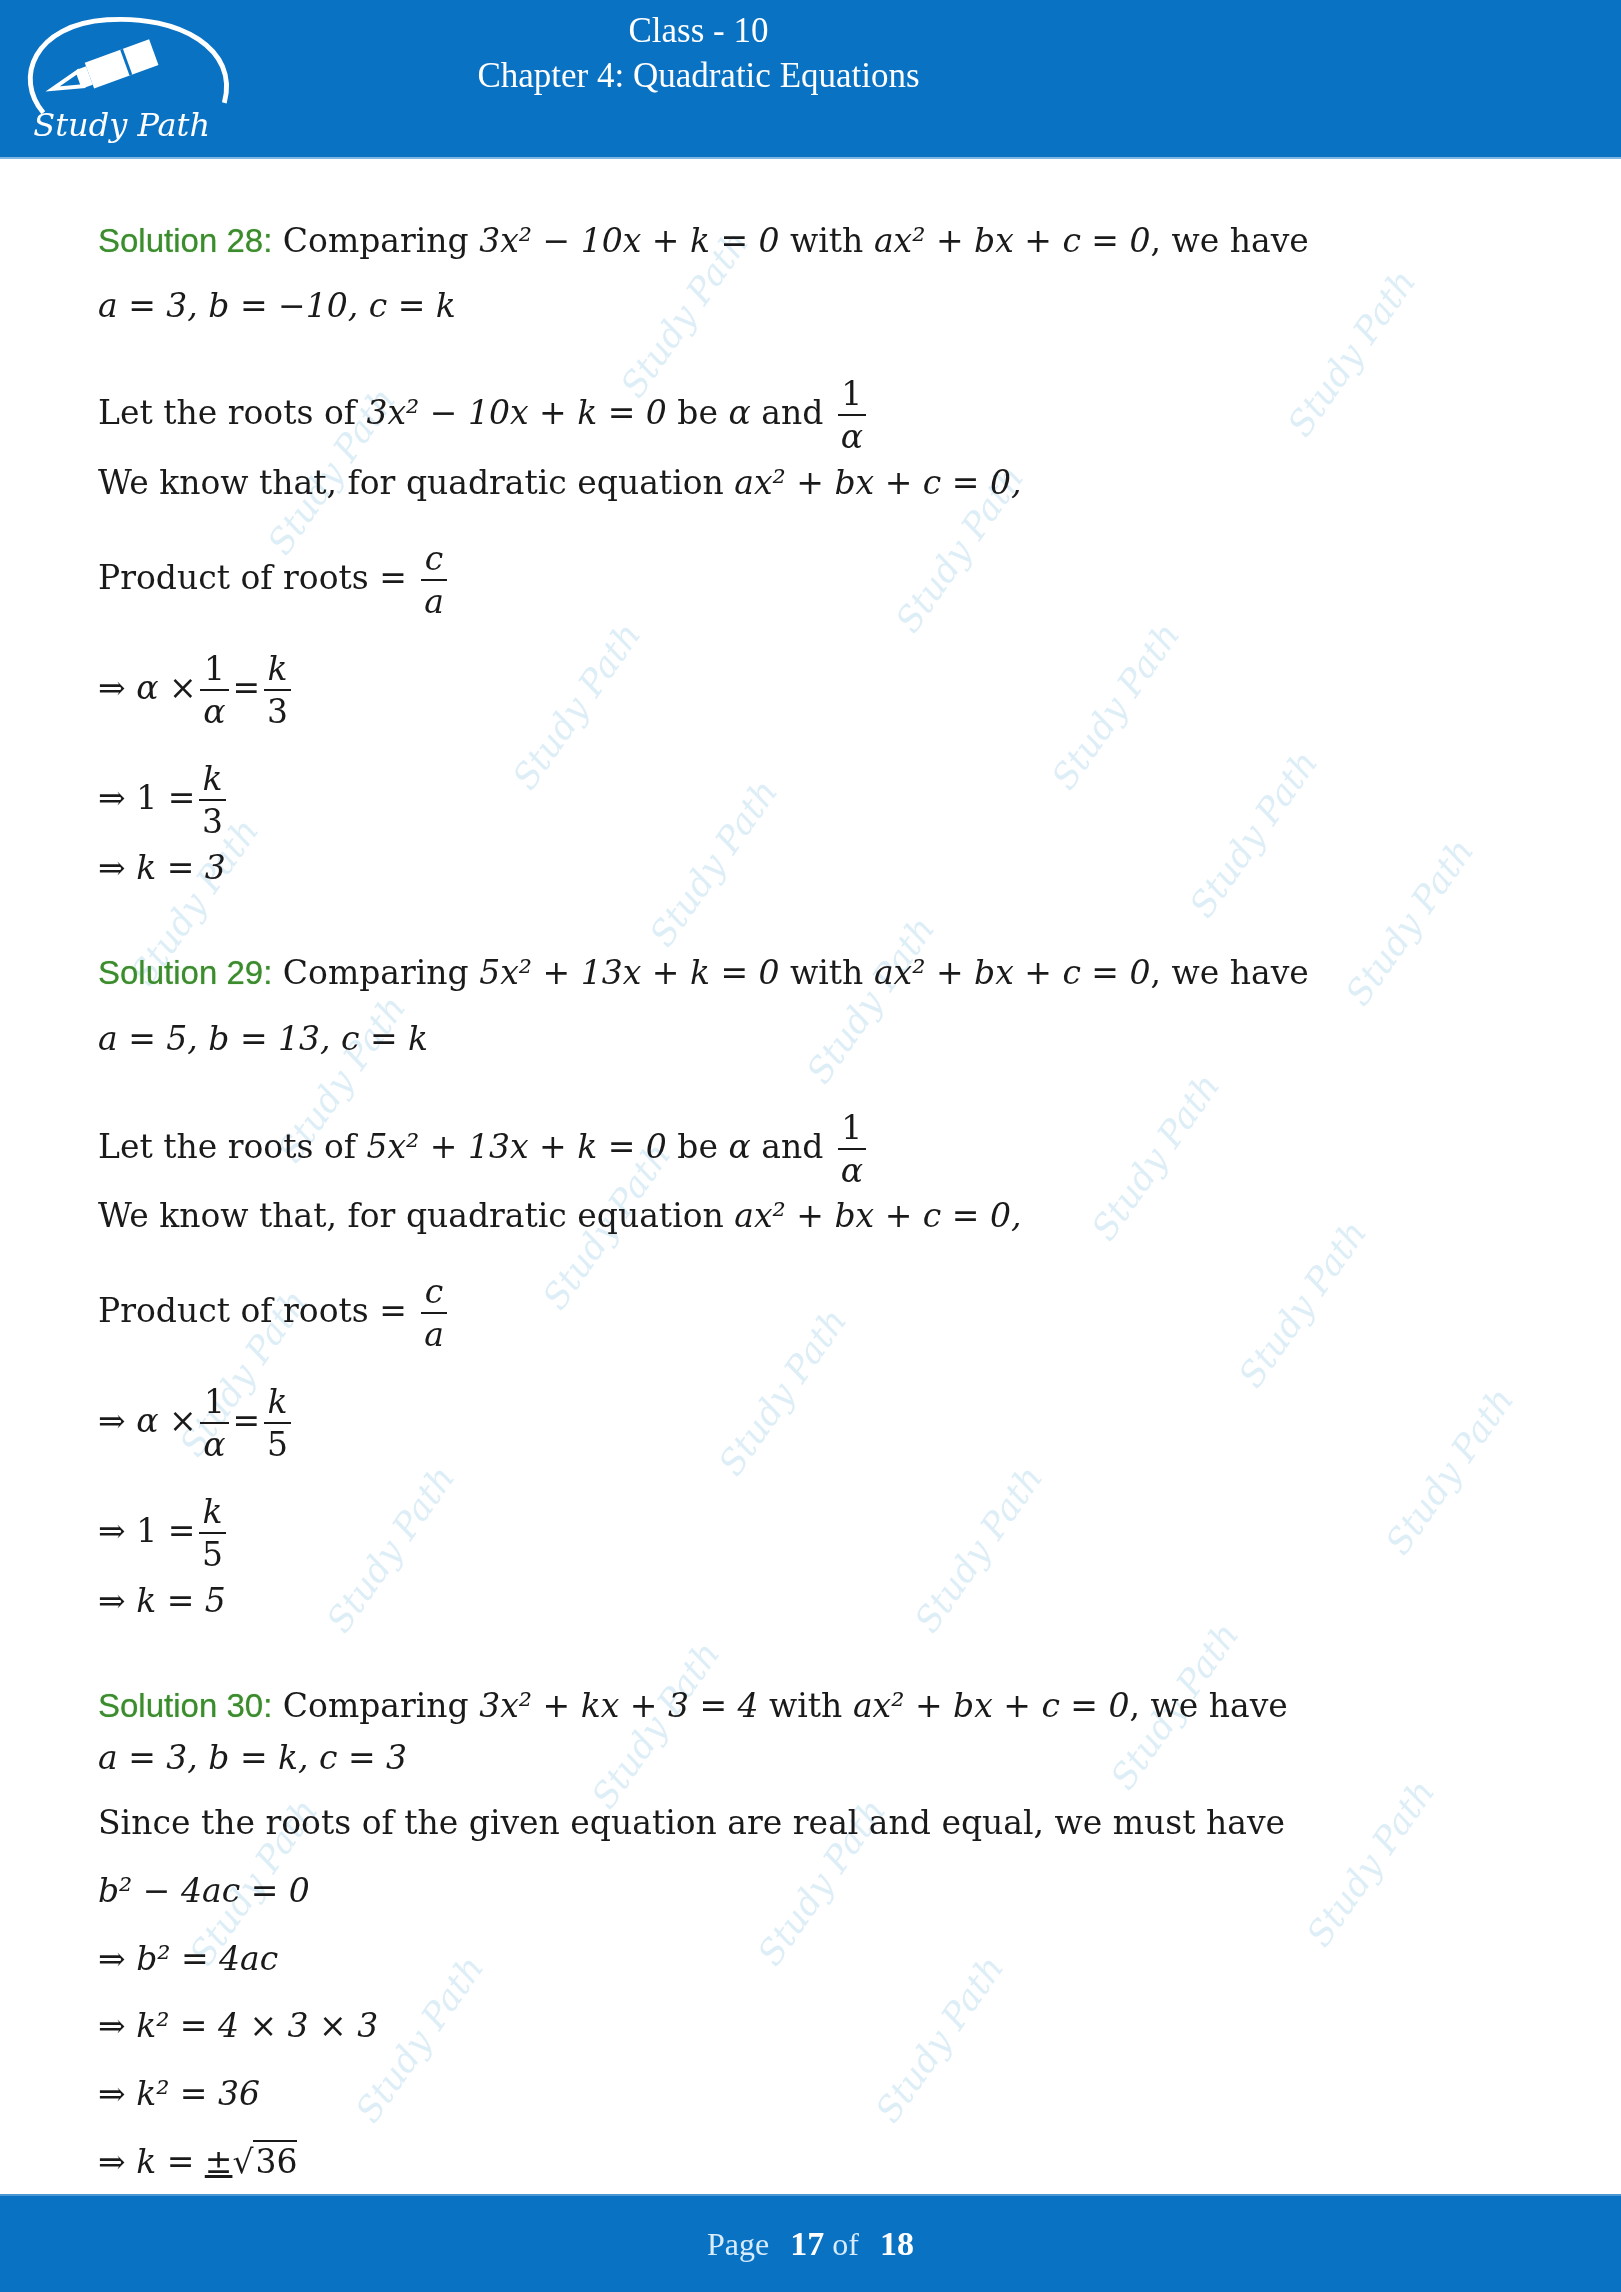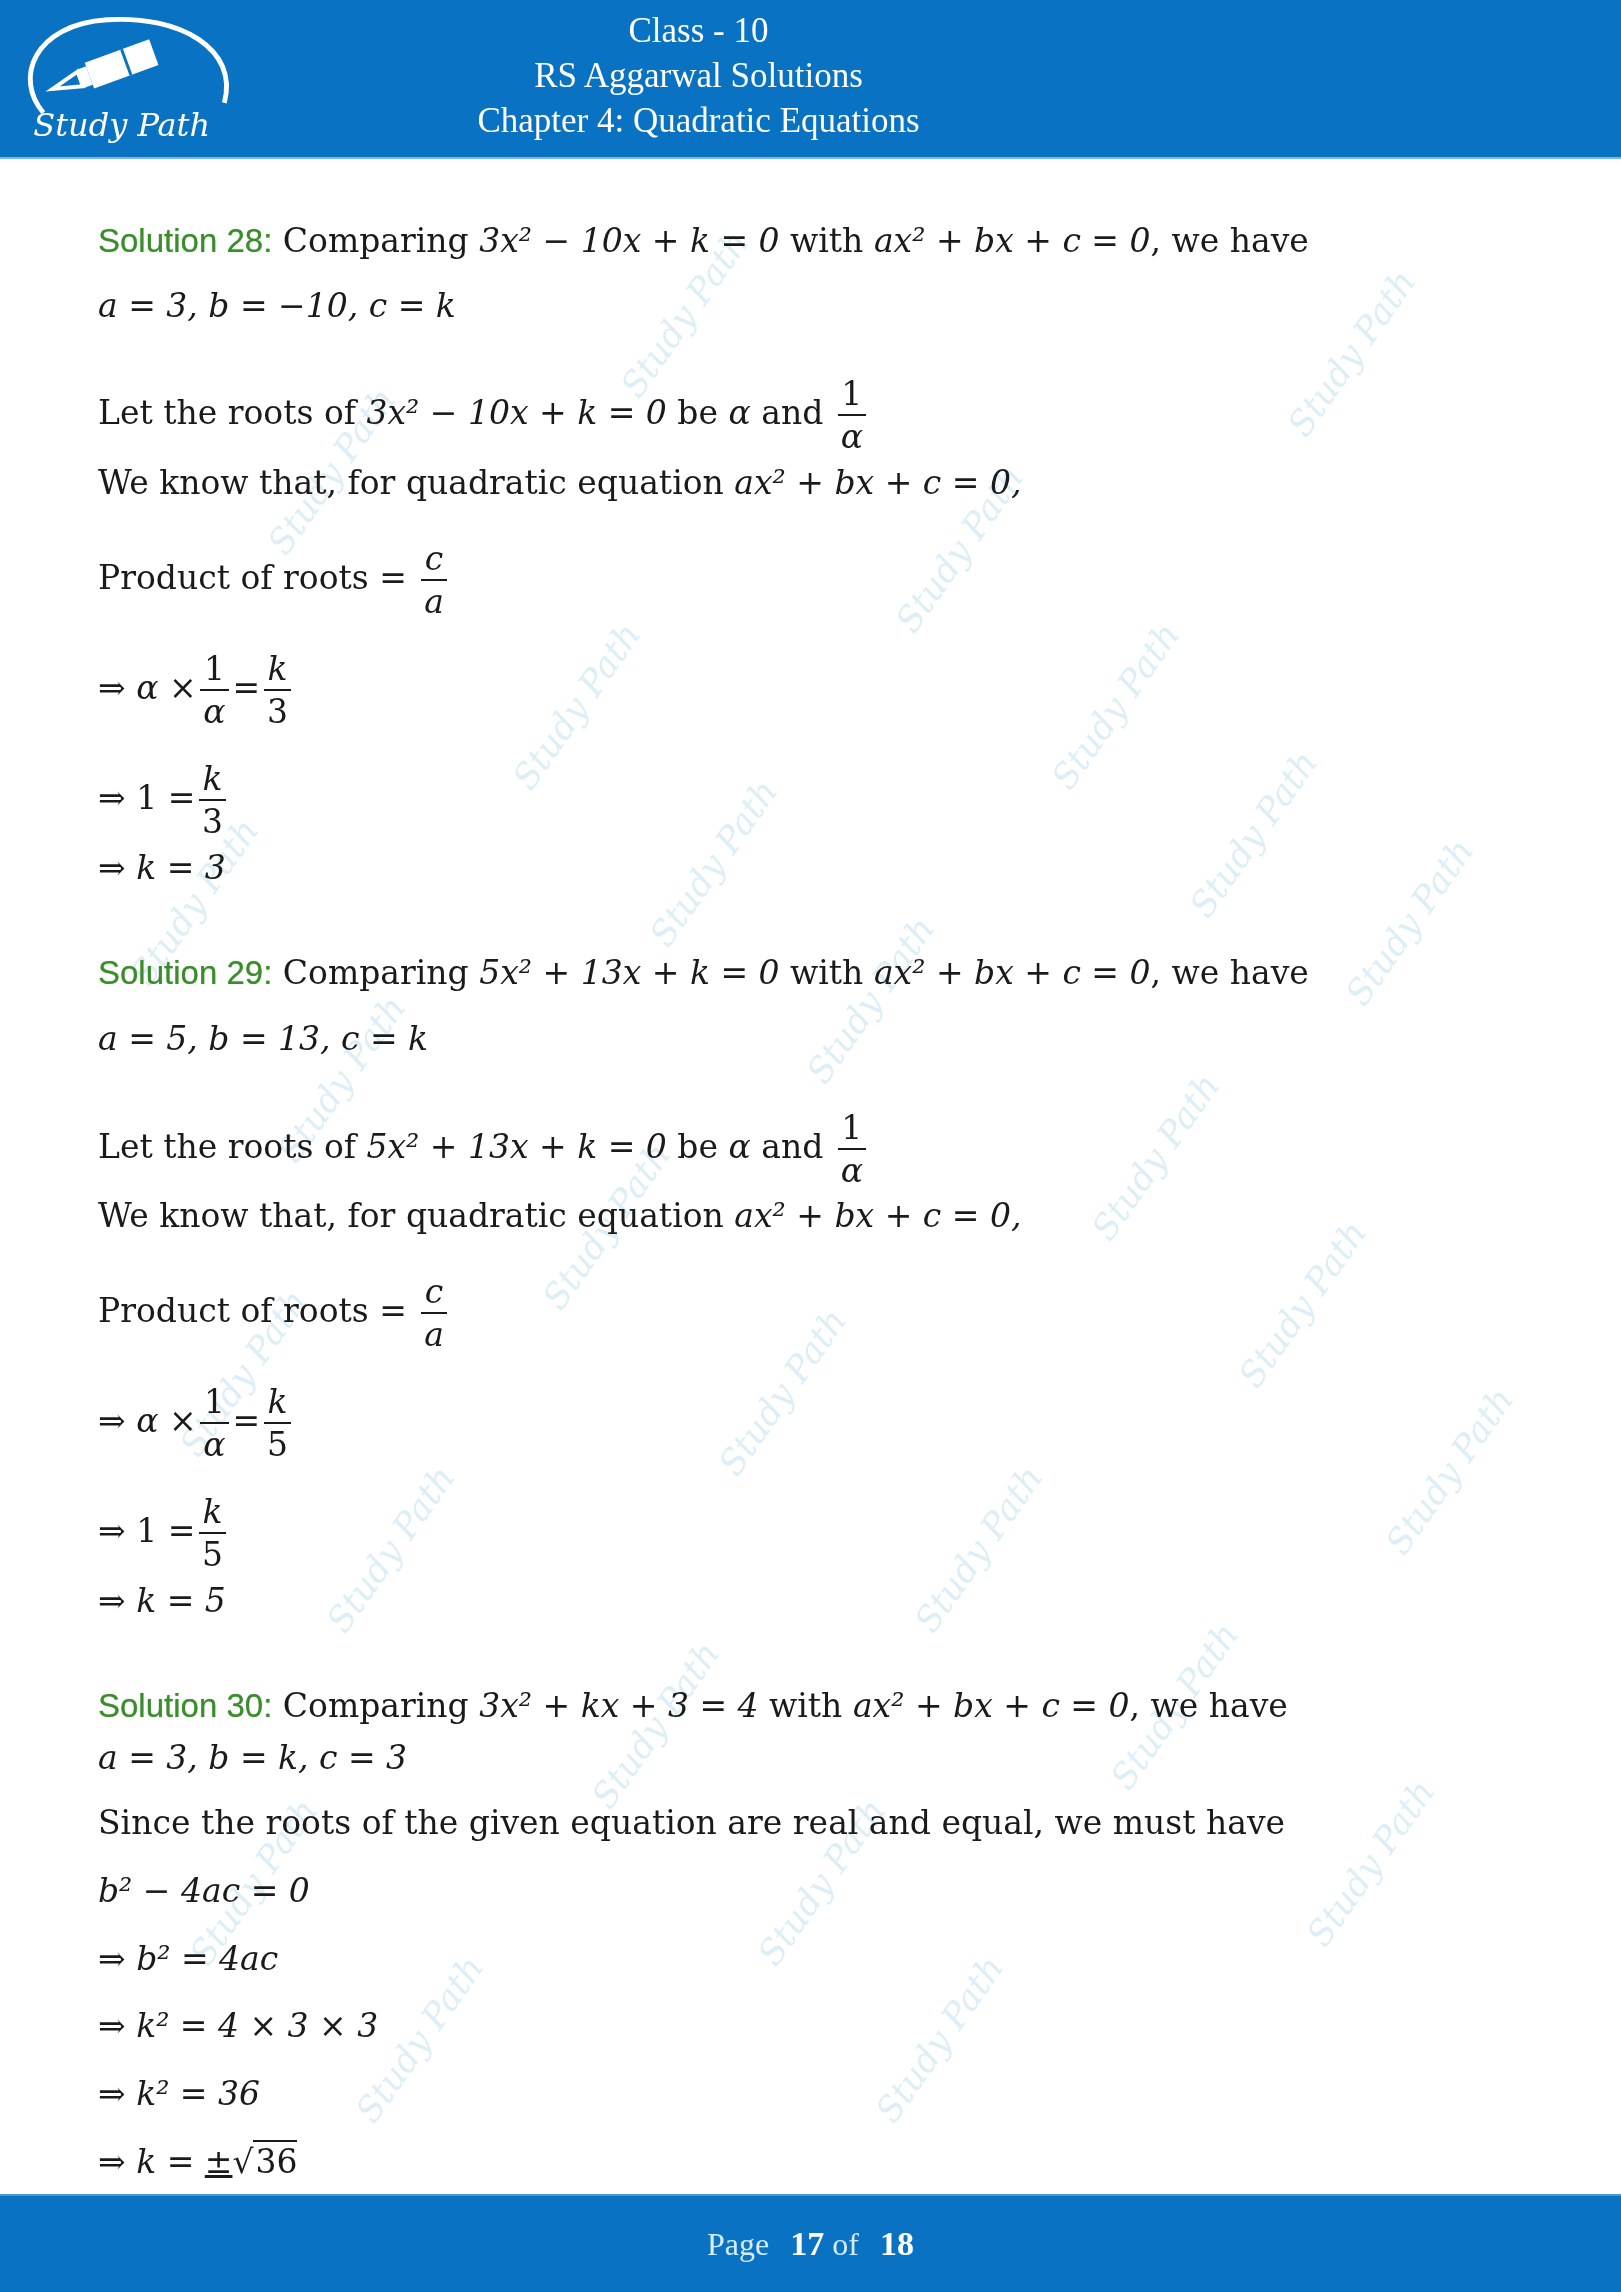--- a/index.html
+++ b/index.html
@@ -63,21 +63,20 @@
         <rect x="-35" y="-14" width="70" height="28" fill="#fff"></rect>
         <rect x="-45" y="-10" width="10" height="20" fill="#fff"></rect>
         <polygon points="-45,-8 -75,0 -45,8" fill="none" stroke="#fff" stroke-width="4"></polygon>
         <line x1="5" y1="-14" x2="5" y2="14" stroke="#0a72c3" stroke-width="3"></line>
       </g>
     </svg>
     <span class="logo-text">Study Path</span>
   </div>
   <div class="header-titles">
     <div>Class - 10</div>
-    <div>RS Aggarwal Solutions</div>
     <div>Chapter 4: Quadratic Equations</div>
   </div>
 </div>
 
 <div>
   <span class="watermark" style="left:588px;top:294px">Study Path</span>
   <span class="watermark" style="left:1255px;top:333px">Study Path</span>
   <span class="watermark" style="left:235px;top:451px">Study Path</span>
   <span class="watermark" style="left:863px;top:529px">Study Path</span>
   <span class="watermark" style="left:480px;top:686px">Study Path</span>

